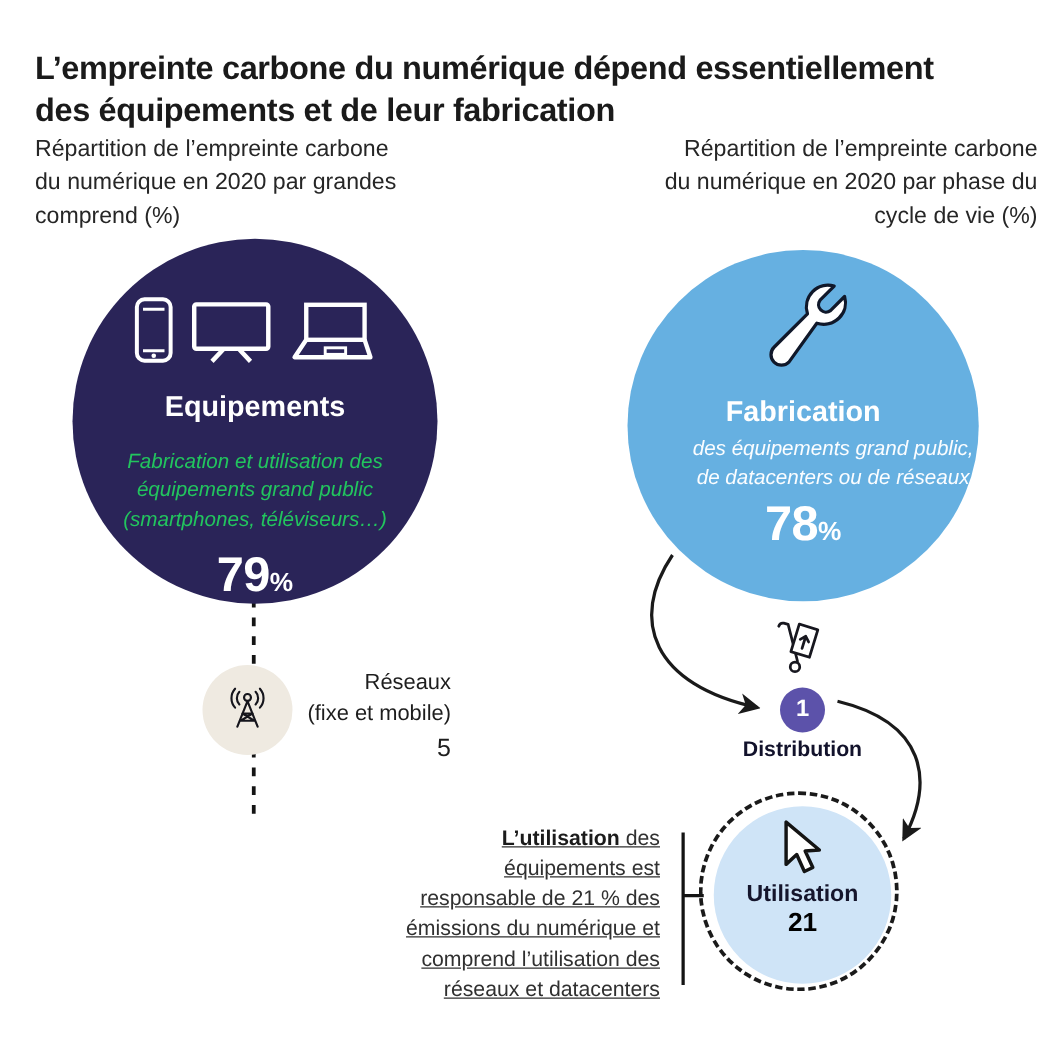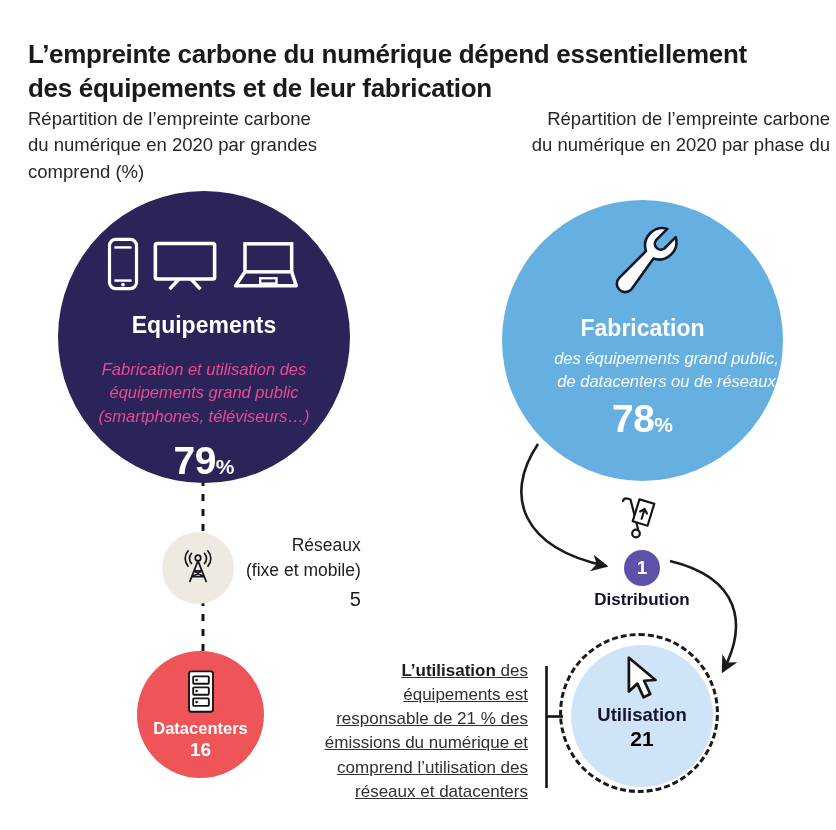--- a/index.html
+++ b/index.html
@@ -13,21 +13,21 @@
   .sub-right{right:28px;text-align:right;}
 
   .overlay{position:absolute;left:0;top:0;z-index:1;pointer-events:none;}
 
   .circle{position:absolute;border-radius:50%;display:flex;flex-direction:column;
           align-items:center;text-align:center;z-index:2;box-sizing:border-box;}
 
   .c-equip{left:58px;top:191px;width:292px;height:292px;background:#2a2458;color:#fff;justify-content:space-between;}
   .c-equip .icons{margin-top:46px;display:flex;align-items:flex-end;gap:14px;}
   .big-label{font-size:23px;font-weight:700;margin-top:13px;}
-  .desc{font-style:italic;font-size:16.5px;line-height:1.42;margin-top:11px;color:#ec4899;}
+  .desc{font-style:italic;font-size:16.5px;line-height:1.42;margin-top:11px;color:#22c55e;}
   .big-val{margin-top:3px;font-weight:800;}
   .big-val .num{font-size:39px;letter-spacing:-0.5px;}
   .big-val .unit{font-size:21px;}
 
   .c-fab{left:502px;top:200px;width:281px;height:281px;background:#66b0e1;color:#fff;}
   .c-fab .icons{margin-top:22px;}
   .c-fab .desc{color:#fbfdff;margin-top:5px;margin-left:48px;}
 
   .c-res{left:162px;top:532px;width:72px;height:72px;background:#efeae1;justify-content:center;}
   .res-text{position:absolute;left:246px;top:533px;z-index:2;font-weight:400;color:#1d1d1d;
@@ -65,20 +65,21 @@
   </h1>
 
   <div class="sub sub-left">
     <div>Répartition de l’empreinte carbone</div>
     <div>du numérique en 2020 par grandes</div>
     <div>comprend (%)</div>
   </div>
   <div class="sub sub-right">
     <div>Répartition de l’empreinte carbone</div>
     <div>du numérique en 2020 par phase du</div>
+    <div>cycle de vie (%)</div>
   </div>
 
   <svg class="overlay" width="836" height="830" viewBox="0 0 836 830">
     <defs>
       <marker id="ah" viewBox="0 0 10 10" refX="8.5" refY="5" markerWidth="6.5" markerHeight="6.5" orient="auto-start-reverse">
         <path d="M0 0 L10 5 L0 10 L2.8 5 Z" fill="#1a1a1a"></path>
       </marker>
     </defs>
     <line x1="203" y1="479" x2="203" y2="656" stroke="#141414" stroke-width="3" stroke-dasharray="7 8"></line>
     <path d="M 538 444 C 503 496, 522 548, 606 566" fill="none" stroke="#1a1a1a" stroke-width="2.6" marker-end="url(#ah)"></path>
@@ -129,35 +130,20 @@
         <path d="M32.4 4.2 a11.8 11.8 0 0 1 0 15.8"></path>
       </g>
     </svg>
   </div>
   <div class="res-text">
     <div>Réseaux</div>
     <div>(fixe et mobile)</div>
     <div class="val">5</div>
   </div>
 
-  <div class="circle c-dc">
-    <svg width="38" height="46" viewBox="0 0 40 50">
-      <g stroke="#141414" stroke-width="2" fill="#fff" stroke-linejoin="round">
-        <rect x="7" y="2.5" width="26" height="44" rx="2.5"></rect>
-        <rect x="11.5" y="8" width="17" height="8" rx="1"></rect>
-        <rect x="11.5" y="20" width="17" height="8" rx="1"></rect>
-        <rect x="11.5" y="32" width="17" height="8" rx="1"></rect>
-      </g>
-      <circle cx="15.2" cy="12" r="1.4" fill="#141414"></circle>
-      <circle cx="15.2" cy="24" r="1.4" fill="#141414"></circle>
-      <circle cx="15.2" cy="36" r="1.4" fill="#141414"></circle>
-    </svg>
-    <div class="label">Datacenters</div>
-    <div class="val">16</div>
-  </div>
 
   <div class="circle c-fab">
     <div class="icons">
       <svg width="76" height="76" viewBox="0 0 64 64">
         <path d="M22 57 a7 7 0 0 1 -10 -10 L34.5 24.5 A15 15 0 0 1 38 9.5 A14.5 14.5 0 0 1 52.5 5.8 L43 15.3 a5 5 0 0 0 7 7 L59.5 12.8 A14.5 14.5 0 0 1 55.8 27.3 A15 15 0 0 1 40.8 30.8 Z" fill="#fff" stroke="#10182a" stroke-width="2.2" stroke-linejoin="round"></path>
       </svg>
     </div>
     <div class="big-label">Fabrication</div>
     <div class="desc">
       <div>des équipements grand public,</div>

